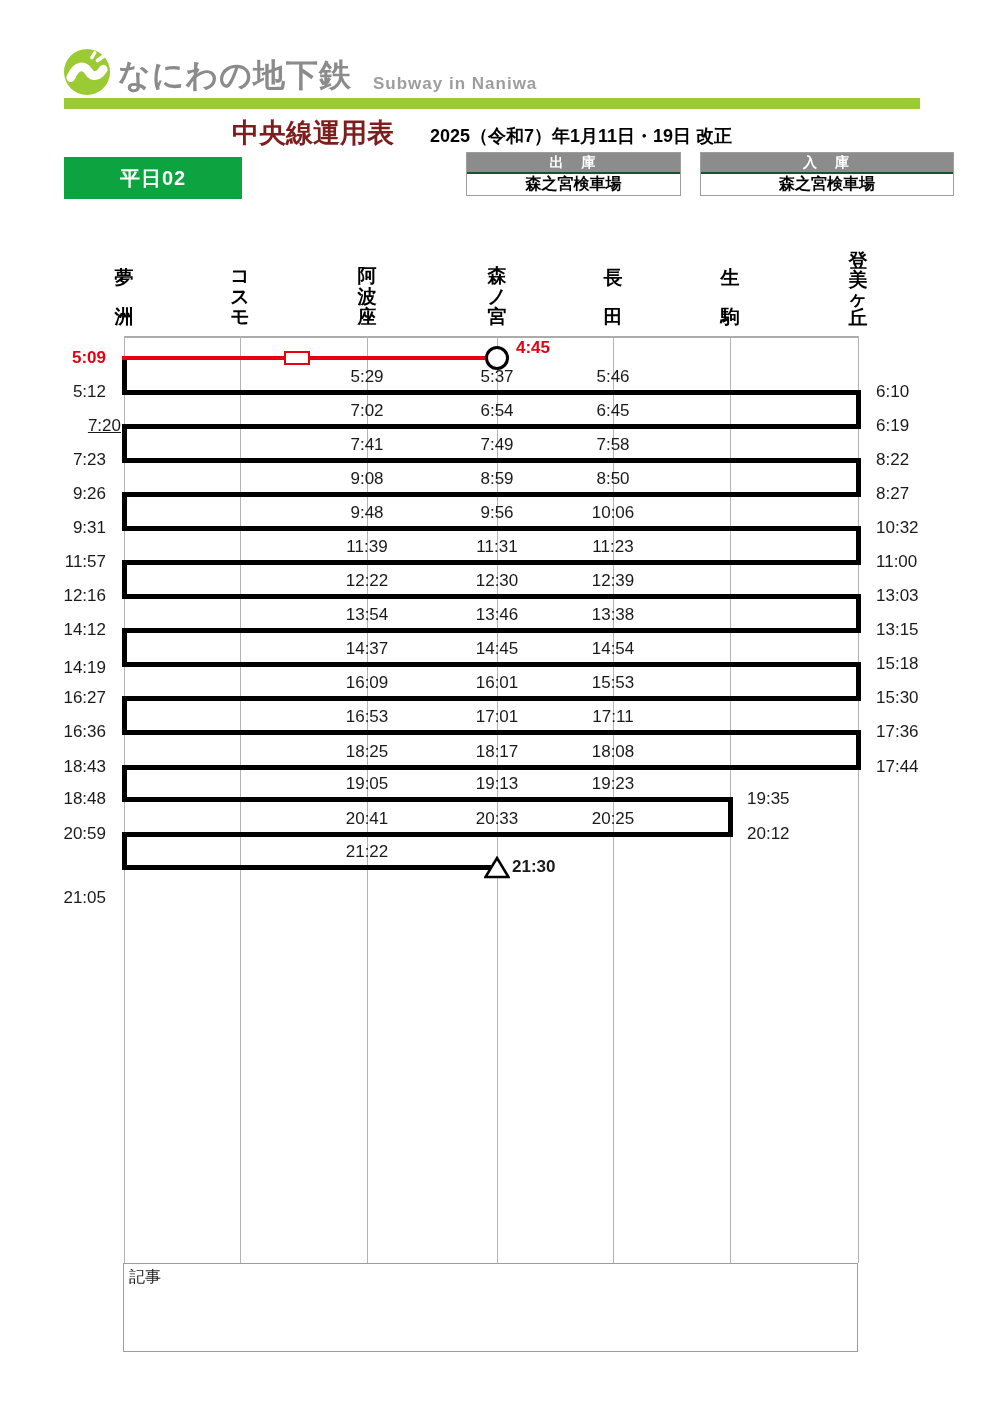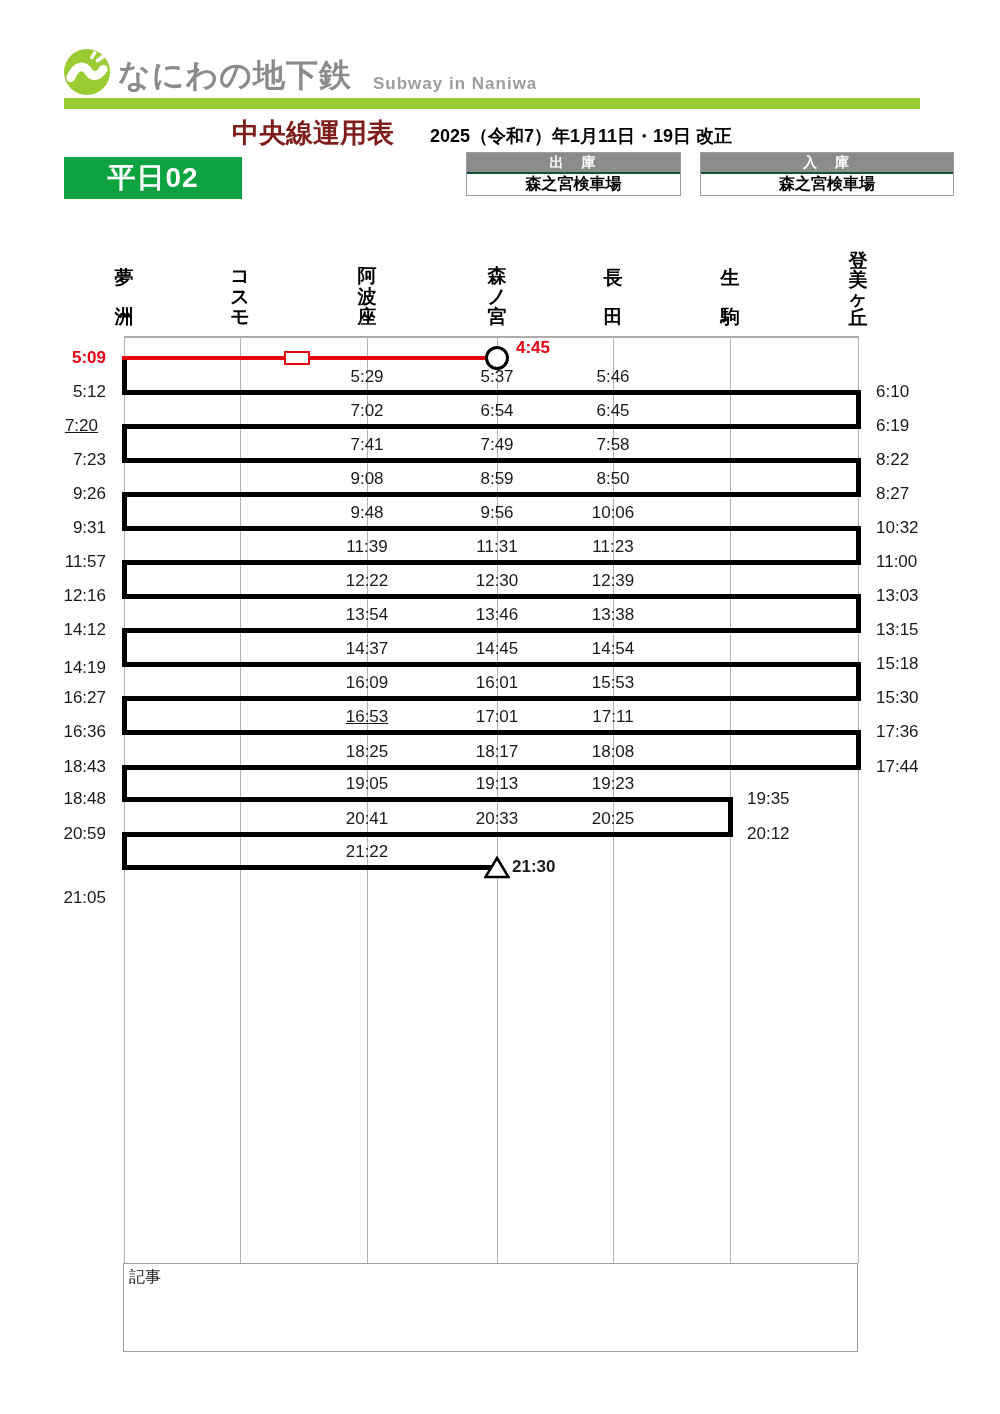--- a/index.html
+++ b/index.html
@@ -14,21 +14,21 @@
   }
 
   
   #logo-icon{position:absolute;left:63px;top:48px;width:48px;height:48px}
   #logo-title{position:absolute;left:118px;top:54px;font-size:32px;font-weight:bold;color:var(--logotext);letter-spacing:1px;white-space:nowrap}
   #logo-subtitle{position:absolute;left:373px;top:74px;font-size:17px;font-weight:bold;color:var(--subtext);letter-spacing:1px;white-space:nowrap}
   #accent-bar{position:absolute;left:64px;top:98px;width:856px;height:11px;background:var(--lime)}
   #doc-title{position:absolute;left:232px;top:115px;font-size:27px;font-weight:bold;color:#7f1d1d;white-space:nowrap}
   #revision{position:absolute;left:430px;top:124px;font-size:18px;font-weight:600;color:#000;white-space:nowrap}
   #badge{position:absolute;left:64px;top:157px;width:178px;height:42px;background:var(--green);color:#fff;
-         font-size:28px;font-weight:bold;display:flex;align-items:center;justify-content:center;letter-spacing:1px}
+         font-size:20px;font-weight:bold;display:flex;align-items:center;justify-content:center;letter-spacing:1px}
   .depot{position:absolute;top:152px;border:1.5px solid var(--border);background:#14532d;box-sizing:border-box}
   #depot-out{left:466px;width:215px}
   #depot-in{left:700px;width:254px}
   .depot-h{height:19px;background:var(--grayhdr);color:#fff;font-size:14px;font-weight:bold;
            display:flex;align-items:center;justify-content:center;letter-spacing:2px;margin-bottom:1.5px}
   .depot-v{height:21px;background:#fff;color:#000;font-size:16px;font-weight:600;
            display:flex;align-items:center;justify-content:center}
 
   
   #diagram{position:absolute;left:0;top:0;width:1000px;height:1414px}
@@ -144,21 +144,21 @@
     <div class="tl r redt" style="left: 516px; top: 338px;">4:45</div>
     <div class="drect" style="left: 284px; top: 351px;"></div>
     <div class="circ" style="left: 485px; top: 346px;"></div>
     <div class="bar" style="left: 121.5px; top: 389.5px; width: 739px;"></div>
     <div class="tl l" style="left: 46px; top: 382px;">5:12</div>
     <div class="tl r" style="left: 876px; top: 382px;">6:10</div>
     <div class="tl m" style="left: 332px; top: 367px;">5:29</div>
     <div class="tl m" style="left: 462px; top: 367px;">5:37</div>
     <div class="tl m" style="left: 578px; top: 367px;">5:46</div>
     <div class="bar" style="left: 121.5px; top: 423.5px; width: 739px;"></div>
-    <div class="tl l" style="left: 38px; top: 416px; text-decoration: underline;">7:20</div>
+    <div class="tl l" style="left: 61px; top: 416px; text-decoration: underline;">7:20</div>
     <div class="tl r" style="left: 876px; top: 416px;">6:19</div>
     <div class="tl m" style="left: 332px; top: 401px;">7:02</div>
     <div class="tl m" style="left: 462px; top: 401px;">6:54</div>
     <div class="tl m" style="left: 578px; top: 401px;">6:45</div>
     <div class="bar" style="left: 121.5px; top: 457.5px; width: 739px;"></div>
     <div class="tl l" style="left: 46px; top: 450px;">7:23</div>
     <div class="tl r" style="left: 876px; top: 450px;">8:22</div>
     <div class="tl m" style="left: 332px; top: 435px;">7:41</div>
     <div class="tl m" style="left: 462px; top: 435px;">7:49</div>
     <div class="tl m" style="left: 578px; top: 435px;">7:58</div>
@@ -200,21 +200,21 @@
     <div class="tl m" style="left: 578px; top: 639px;">14:54</div>
     <div class="bar" style="left: 121.5px; top: 695.5px; width: 739px;"></div>
     <div class="tl l" style="left: 46px; top: 688px;">16:27</div>
     <div class="tl r" style="left: 876px; top: 688px;">15:30</div>
     <div class="tl m" style="left: 332px; top: 673px;">16:09</div>
     <div class="tl m" style="left: 462px; top: 673px;">16:01</div>
     <div class="tl m" style="left: 578px; top: 673px;">15:53</div>
     <div class="bar" style="left: 121.5px; top: 729.5px; width: 739px;"></div>
     <div class="tl l" style="left: 46px; top: 722px;">16:36</div>
     <div class="tl r" style="left: 876px; top: 722px;">17:36</div>
-    <div class="tl m" style="left: 332px; top: 707px; text-decoration: underline;">16:53</div>
+    <div class="tl m" style="left: 332px; top: 707px;">16:53</div>
     <div class="tl m" style="left: 462px; top: 707px;">17:01</div>
     <div class="tl m" style="left: 578px; top: 707px;">17:11</div>
     <div class="bar" style="left: 121.5px; top: 764.5px; width: 739px;"></div>
     <div class="tl l" style="left: 46px; top: 757px;">18:43</div>
     <div class="tl r" style="left: 876px; top: 757px;">17:44</div>
     <div class="tl m" style="left: 332px; top: 742px;">18:25</div>
     <div class="tl m" style="left: 462px; top: 742px;">18:17</div>
     <div class="tl m" style="left: 578px; top: 742px;">18:08</div>
     <div class="bar" style="left: 121.5px; top: 796.5px; width: 611px;"></div>
     <div class="tl l" style="left: 46px; top: 789px;">18:48</div>

